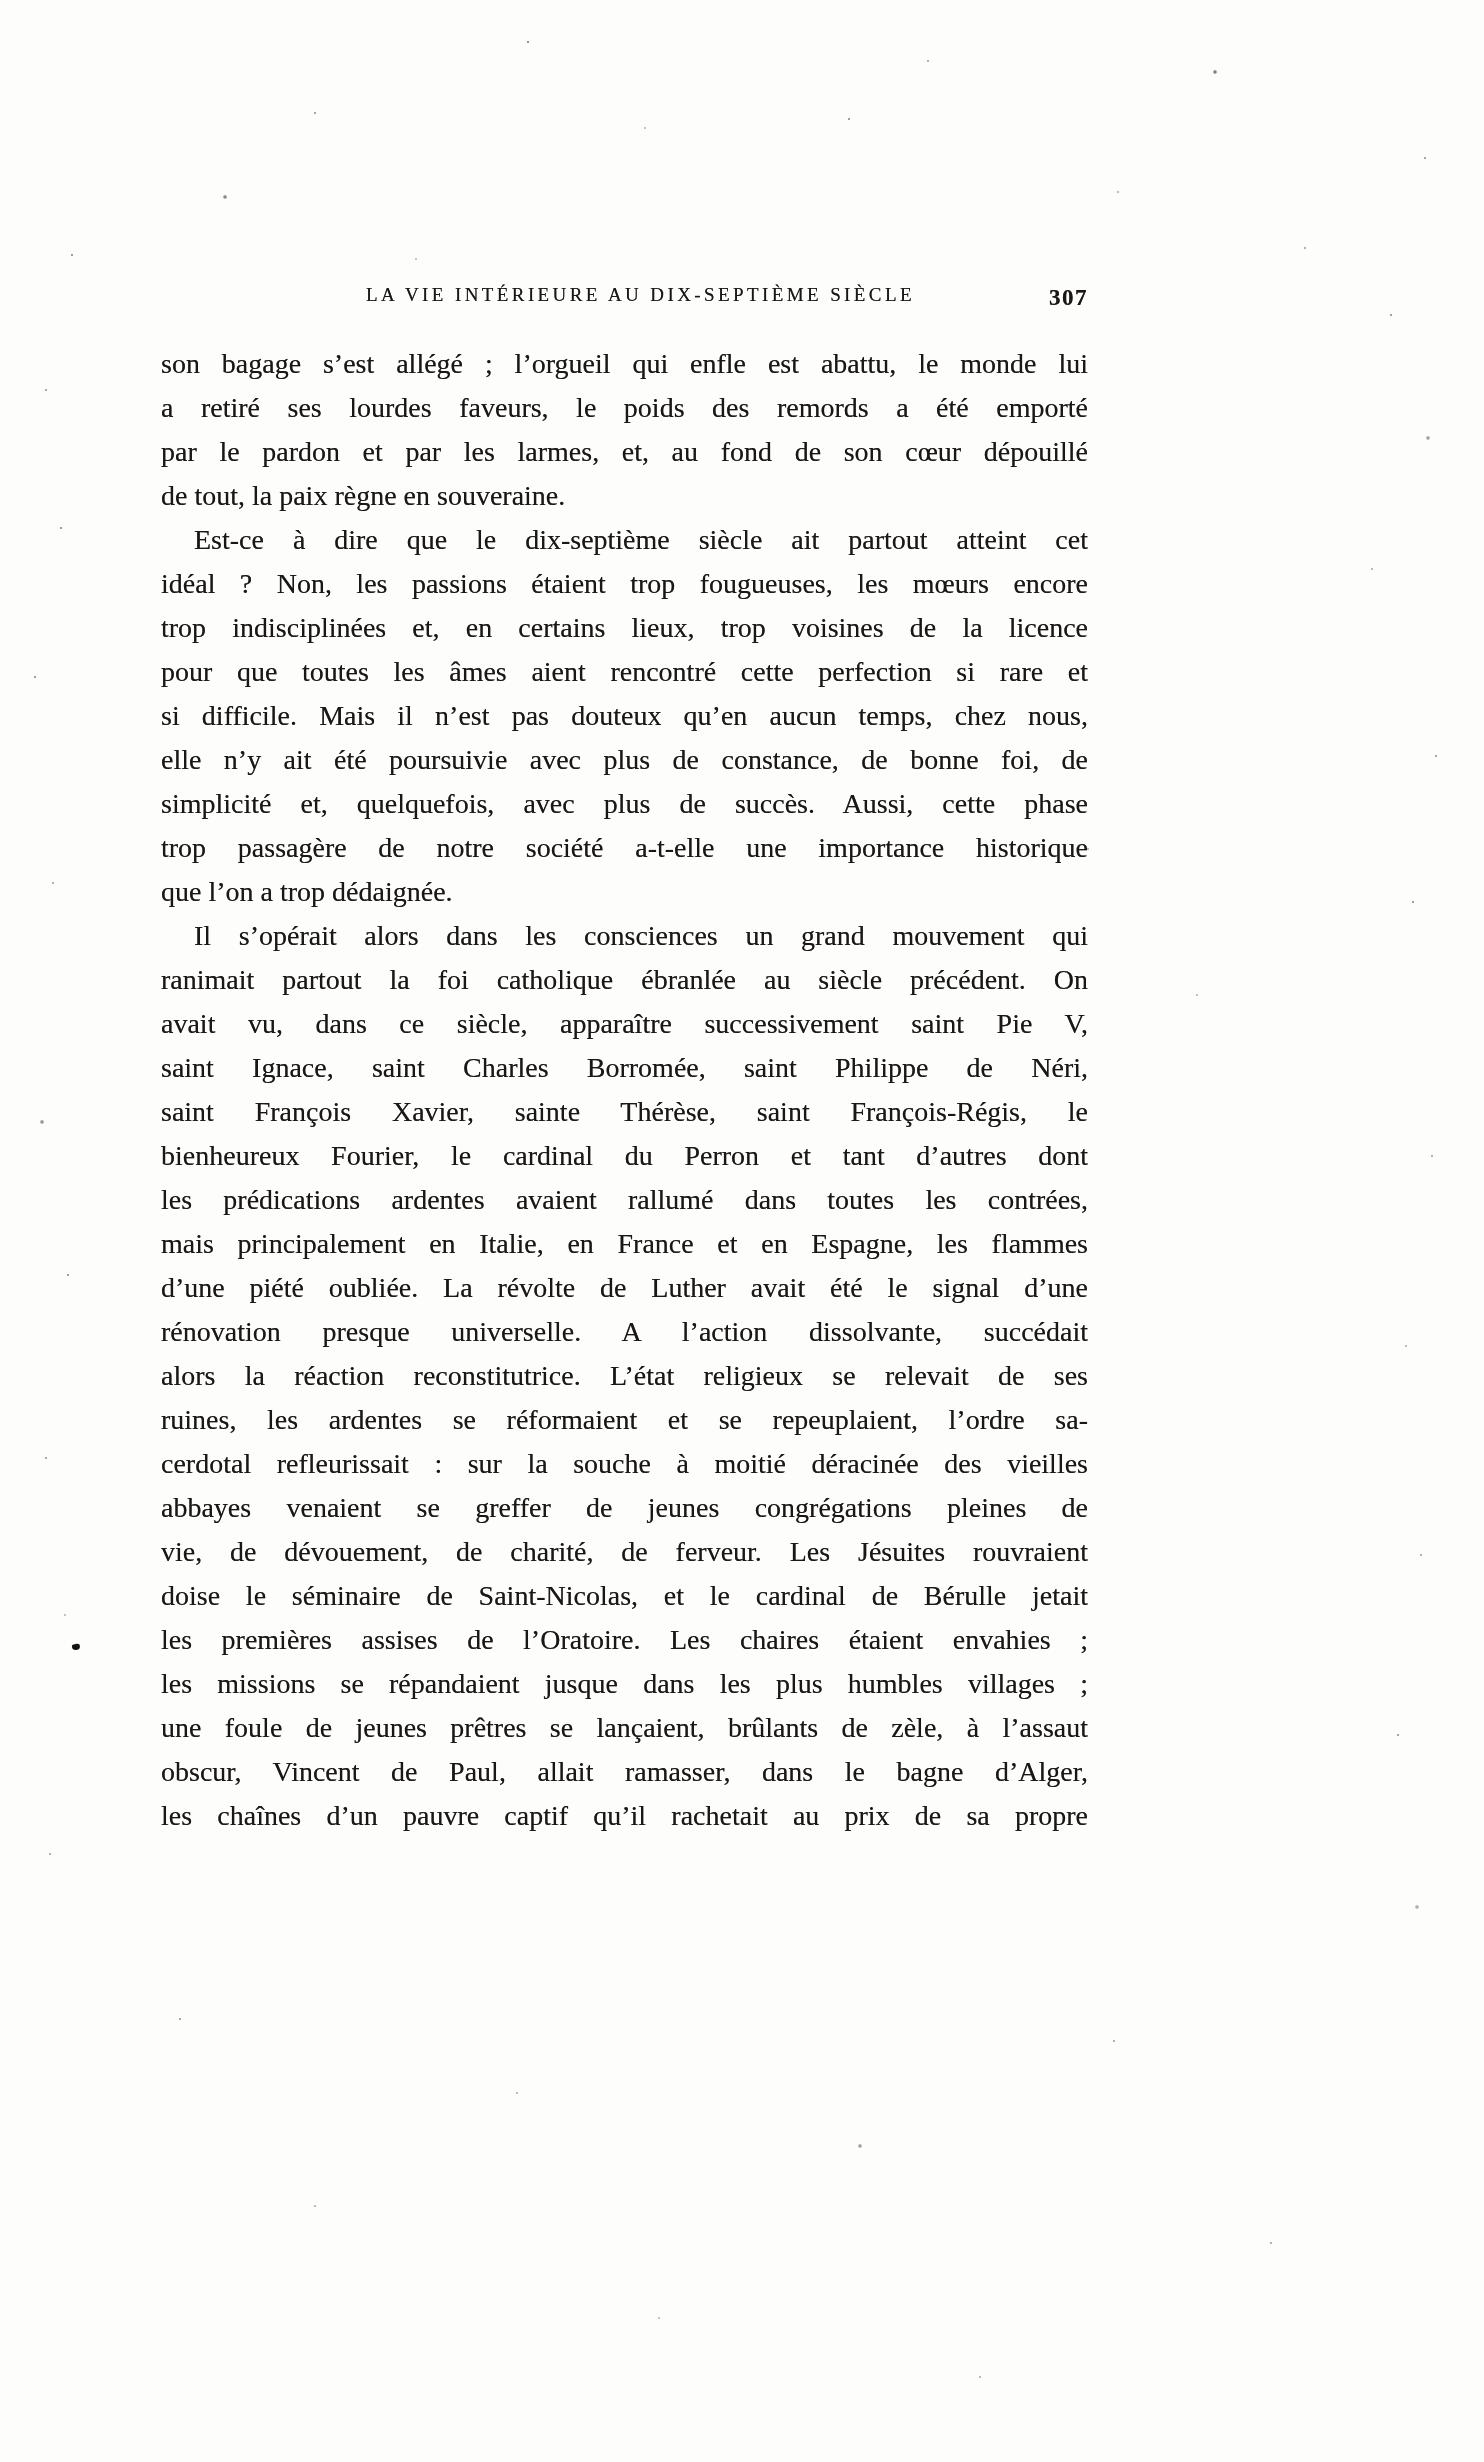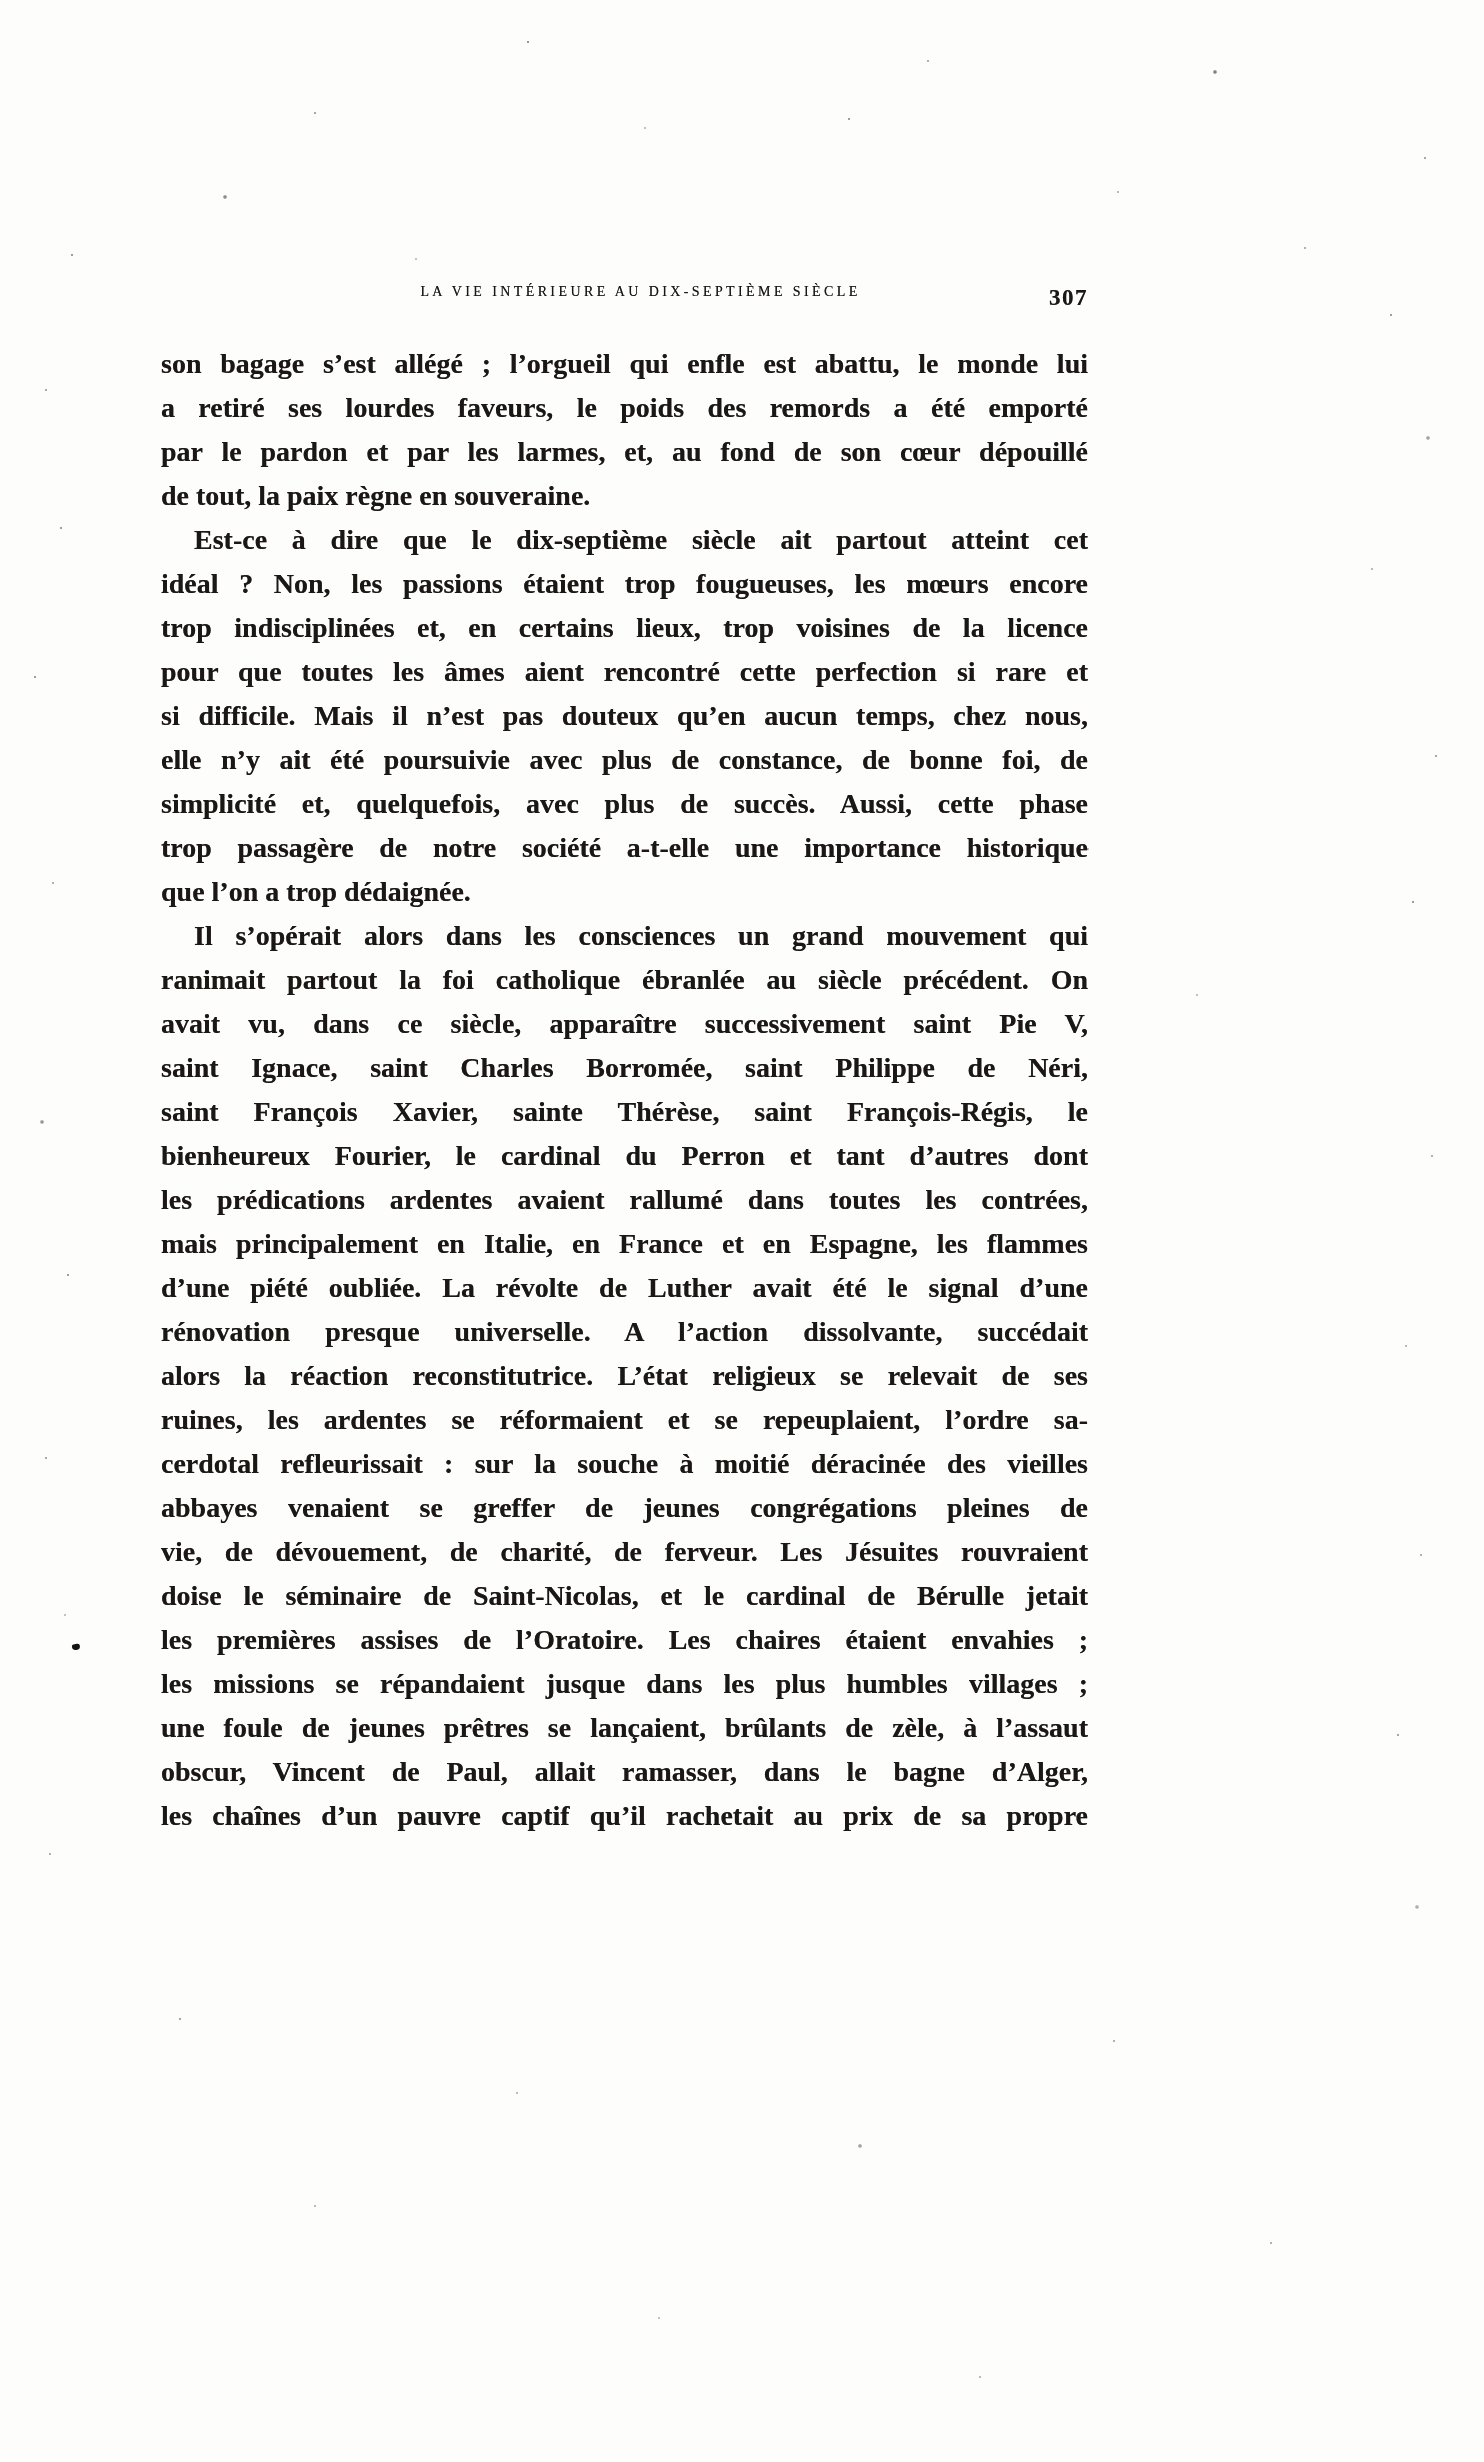--- a/index.html
+++ b/index.html
@@ -20,21 +20,21 @@
     color:var(--ink);
   }
   
   .running-head{
     position:absolute;
     left:161px;top:284px;width:927px;height:31px;
     text-align:center;
     white-space:nowrap;
   }
   .head-title{
-    font-size:14px;
+    font-size:19px;
     letter-spacing:3.4px;
     color:var(--ink);
     text-shadow:0 0 0.4px rgba(20,16,12,.65);
     margin-left:32px;
   }
   .head-page{
     position:absolute;
     right:0;top:0.7px;
     font-size:23px;
     letter-spacing:1.5px;
@@ -47,21 +47,20 @@
     left:161px;top:342px;width:927px;
     font-size:28px;
     line-height:44px;
     color:var(--ink);
     text-shadow:0 0 0.5px rgba(25,20,15,.6);
   }
   .line{
     text-align:justify;
     text-align-last:justify;
     white-space:normal;
-    font-weight:bold;
   }
   .line.par-end{ text-align-last:left; }
   .line.indent{ text-indent:33px; }
   
   .noise{
     position:absolute;left:0;top:0;width:1.5px;height:1.5px;border-radius:50%;
     background:transparent;
     box-shadow:
       527px 41px 0 0 rgba(30,28,25,.55),
       927px 60px 0 0 rgba(30,28,25,.4),

